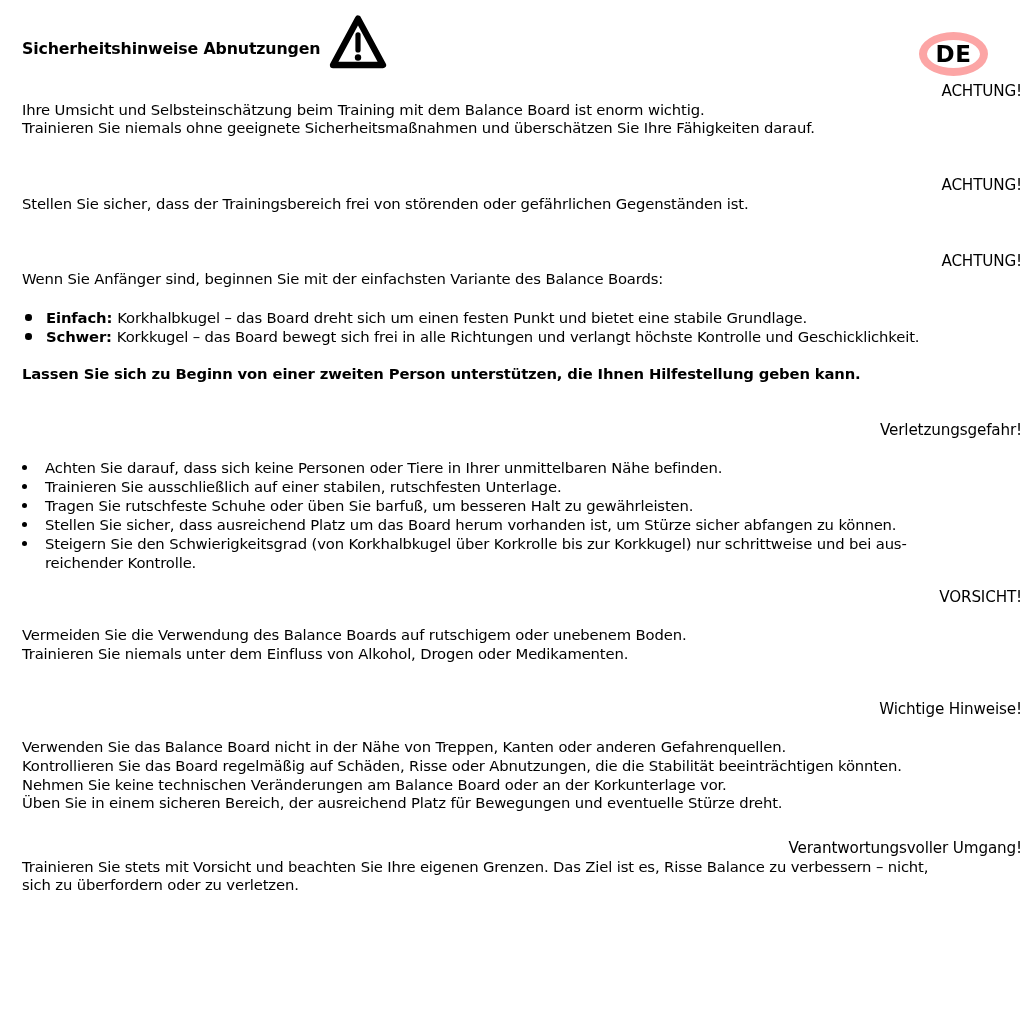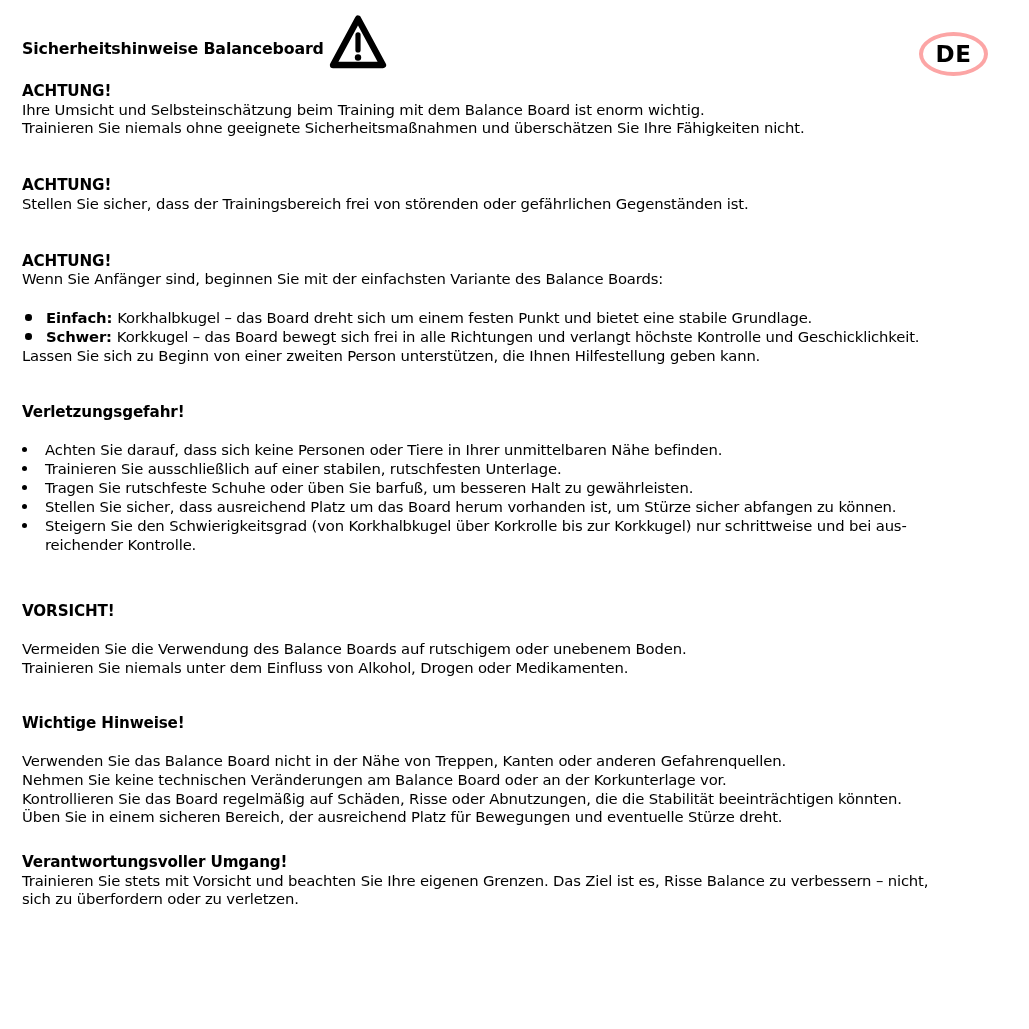--- a/index.html
+++ b/index.html
@@ -30,50 +30,51 @@
     top: 12px;
     width: 58px;
     height: 62px;
   }
   .de-badge {
     position: absolute;
     left: 919px;
     top: 32px;
     width: 69px;
     height: 44px;
-    border: 4px solid #fca5a5;
+    border: 8px solid #fca5a5;
     border-radius: 50%;
     display: flex;
     align-items: center;
     justify-content: center;
     font-weight: bold;
     font-size: 23px;
     letter-spacing: 0.5px;
   }
   .sections {
     position: absolute;
     left: 22px;
     top: 82px;
     width: 1000px;
   }
   .section h2 {
     font-size: 15.2px;
-    font-weight: bold;
+    font-weight: normal;
     line-height: 18.7px;
     white-space: nowrap;
+    text-align: right;
   }
   .line { white-space: nowrap; }
   .sec-2 { margin-top: 38px; }
   .sec-3 { margin-top: 38px; }
   .sec-4 { margin-top: 37px; }
-  .sec-5 { margin-top: 48px; }
+  .sec-5 { margin-top: 16px; }
   .sec-6 { margin-top: 37px; }
   .sec-7 { margin-top: 26px; }
   .body-gap { margin-top: 19px; }
-  .body-gap-sm { margin-top: 1px; }
+  .body-gap-sm { margin-top: 19px; font-weight: bold; }
   ul.blist { list-style: none; }
   .li {
     display: flex;
     align-items: baseline;
     white-space: nowrap;
     line-height: 19px;
   }
   .dotcol {
     flex: 0 0 23px;
     display: flex;
@@ -88,54 +89,54 @@
     display: inline-block;
   }
   .dot-lg { width: 6.5px; height: 6.5px; }
   .b-label { font-weight: bold; margin-right: 5px; text-align: center; }
 </style>
 </head>
 <body>
 
 <div class="page">
 
-  <h1 class="page-title">Sicherheitshinweise Balanceboard</h1>
+  <h1 class="page-title">Sicherheitshinweise Abnutzungen</h1>
 
   <span class="warning-triangle">
     <svg viewBox="0 0 100 104" width="58" height="62">
       <path d="M50 10 L93 90 L7 90 Z" fill="none" stroke="#000" stroke-width="11" stroke-linejoin="round"></path>
       <line x1="50" y1="38" x2="50" y2="64" stroke="#000" stroke-width="9" stroke-linecap="round"></line>
       <circle cx="50" cy="77" r="5.5" fill="#000"></circle>
     </svg>
   </span>
 
   <div class="de-badge">DE</div>
 
   <div class="sections">
 
     <div class="section sec-1">
       <h2>ACHTUNG!</h2>
       <div class="line">Ihre Umsicht und Selbsteinschätzung beim Training mit dem Balance Board ist enorm wichtig.</div>
-      <div class="line">Trainieren Sie niemals ohne geeignete Sicherheitsmaßnahmen und überschätzen Sie Ihre Fähigkeiten nicht.</div>
+      <div class="line">Trainieren Sie niemals ohne geeignete Sicherheitsmaßnahmen und überschätzen Sie Ihre Fähigkeiten darauf.</div>
     </div>
 
     <div class="section sec-2">
       <h2>ACHTUNG!</h2>
       <div class="line">Stellen Sie sicher, dass der Trainingsbereich frei von störenden oder gefährlichen Gegenständen ist.</div>
     </div>
 
     <div class="section sec-3">
       <h2>ACHTUNG!</h2>
       <div class="line">Wenn Sie Anfänger sind, beginnen Sie mit der einfachsten Variante des Balance Boards:</div>
       <ul class="blist body-gap">
         <li class="li">
           <span class="dotcol dotcol-lg">
               <span class="dot dot-lg"></span>
             </span>
-          <span class="line"><span class="b-label">Einfach:</span><span>Korkhalbkugel – das Board dreht sich um einem festen Punkt und bietet eine stabile Grundlage.</span></span>
+          <span class="line"><span class="b-label">Einfach:</span><span>Korkhalbkugel – das Board dreht sich um einen festen Punkt und bietet eine stabile Grundlage.</span></span>
         </li>
         <li class="li">
           <span class="dotcol dotcol-lg">
               <span class="dot dot-lg"></span>
             </span>
           <span class="line"><span class="b-label">Schwer:</span><span>Korkkugel – das Board bewegt sich frei in alle Richtungen und verlangt höchste Kontrolle und Geschicklichkeit.</span></span>
         </li>
       </ul>
       <div class="line body-gap-sm">Lassen Sie sich zu Beginn von einer zweiten Person unterstützen, die Ihnen Hilfestellung geben kann.</div>
     </div>
@@ -185,22 +186,22 @@
       <div class="body-gap">
         <div class="line">Vermeiden Sie die Verwendung des Balance Boards auf rutschigem oder unebenem Boden.</div>
         <div class="line">Trainieren Sie niemals unter dem Einfluss von Alkohol, Drogen oder Medikamenten.</div>
       </div>
     </div>
 
     <div class="section sec-6">
       <h2>Wichtige Hinweise!</h2>
       <div class="body-gap">
         <div class="line">Verwenden Sie das Balance Board nicht in der Nähe von Treppen, Kanten oder anderen Gefahrenquellen.</div>
+        <div class="line">Kontrollieren Sie das Board regelmäßig auf Schäden, Risse oder Abnutzungen, die die Stabilität beeinträchtigen könnten.</div>
         <div class="line">Nehmen Sie keine technischen Veränderungen am Balance Board oder an der Korkunterlage vor.</div>
-        <div class="line">Kontrollieren Sie das Board regelmäßig auf Schäden, Risse oder Abnutzungen, die die Stabilität beeinträchtigen könnten.</div>
         <div class="line">Üben Sie in einem sicheren Bereich, der ausreichend Platz für Bewegungen und eventuelle Stürze dreht.</div>
       </div>
     </div>
 
     <div class="section sec-7">
       <h2>Verantwortungsvoller Umgang!</h2>
       <div class="line">Trainieren Sie stets mit Vorsicht und beachten Sie Ihre eigenen Grenzen. Das Ziel ist es, Risse Balance zu verbessern – nicht,</div>
       <div class="line">sich zu überfordern oder zu verletzen.</div>
     </div>
 

